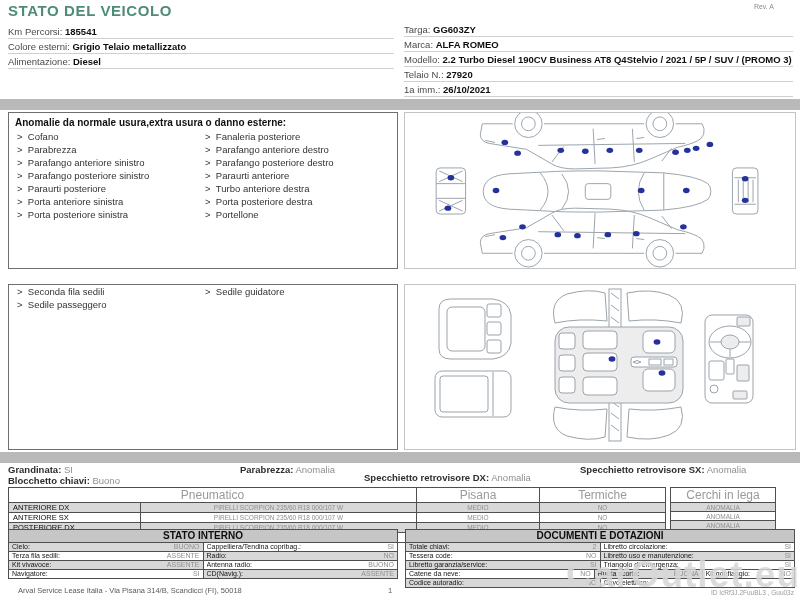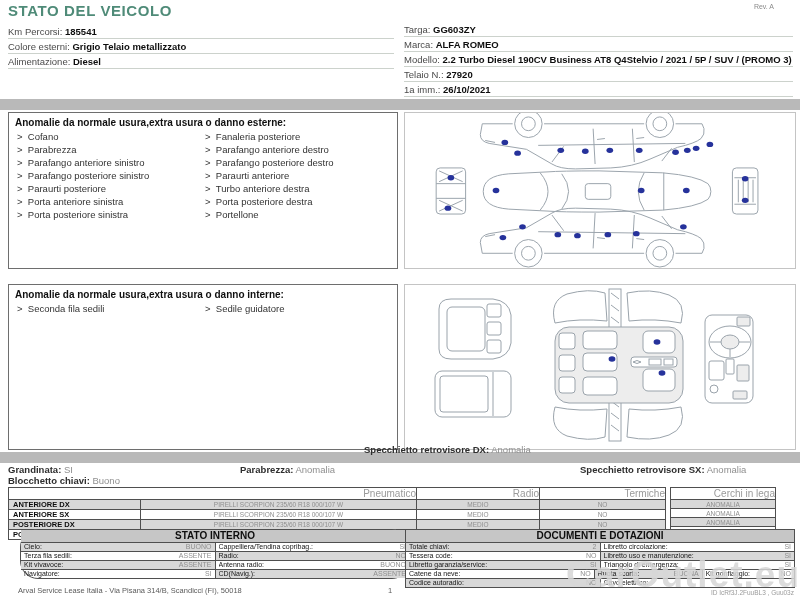--- a/index.html
+++ b/index.html
@@ -35,28 +35,28 @@
   .sketch-white{stroke:#9aa3ab;fill:#ffffff;stroke-width:1;}
   
   .cond{position:absolute;font-size:9.5px;line-height:11px;white-space:nowrap;}
   .cond-label{font-weight:bold;color:#2e2e2e;}
   .cond-value{color:#8f8f8f;}
   
   table{border-collapse:collapse;table-layout:fixed;}
   .tyre-table{position:absolute;left:8px;top:487px;width:657px;}
   .cerchi-table{position:absolute;left:670px;top:487px;width:106px;}
   .tyre-table th,.cerchi-table th{border:1px solid #4f4f4f;color:#9a9a9a;font-weight:normal;
-      font-size:10px;height:11px;padding:0;text-align:right;}
+      font-size:12px;height:11px;padding:0;}
   .tyre-table td,.cerchi-table td{border:1px solid #4f4f4f;height:8px;padding:0 4px;overflow:hidden;}
-  td.pos{font-weight:bold;font-size:7.5px;color:#0d0d0d;}
+  td.pos{font-weight:normal;font-size:7.5px;color:#0d0d0d;}
   td.dim{color:#8f8f8f;font-size:6.5px;text-align:center;}
   tr.g td{background:#d8d8d8;}
   
   .inner{position:absolute;top:529px;width:388px;border:1px solid #4f4f4f;background:#fff;}
-  .inner-stato{left:20px;border-radius:18px;} .inner-docs{left:405px;}
+  .inner-stato{left:8px;} .inner-docs{left:405px;}
   .inner-title{background:#c6c6c6;border-bottom:1px solid #4f4f4f;text-align:center;
       font-weight:bold;font-size:10px;color:#0d0d0d;height:12px;line-height:12px;}
   .inner-row{display:flex;height:8px;line-height:8px;border-bottom:1px solid #4f4f4f;font-size:7px;}
   .inner-row:last-child{border-bottom:none;}
   .cell{flex:1;display:flex;justify-content:space-between;padding:0 3px;border-right:1px solid #4f4f4f;min-width:0;}
   .cell:last-child{border-right:none;}
   .cell .lab{color:#141414;white-space:nowrap;overflow:hidden;}
   .cell .val{color:#8f8f8f;padding-left:4px;}
   .cell.g{background:#d8d8d8;}
   .cell.w26{flex:0 0 26%;} .cell.w24{flex:0 0 22%;}
@@ -172,24 +172,24 @@
         <ellipse cx="96" cy="127" rx="3.4" ry="2.7" fill="#26329B"></ellipse>
         <ellipse cx="152" cy="124" rx="3.4" ry="2.7" fill="#26329B"></ellipse>
         <ellipse cx="172" cy="125" rx="3.4" ry="2.7" fill="#26329B"></ellipse>
         <ellipse cx="203" cy="124" rx="3.4" ry="2.7" fill="#26329B"></ellipse>
         <ellipse cx="232" cy="123" rx="3.4" ry="2.7" fill="#26329B"></ellipse>
         <ellipse cx="280" cy="116" rx="3.4" ry="2.7" fill="#26329B"></ellipse>
       </svg>
   </div>
 
   <div class="anom-box anom-int">
-    <div class="box-title">Anomalie da normale usura,extra usura o danno interne:</div>
     <div class="anom-cols">
       <ul class="anom-list">
         <li class="anom-item">Seconda fila sedili</li>
+        <li class="anom-item">Sedile passeggero</li>
       </ul>
       <ul class="anom-list">
         <li class="anom-item">Sedile guidatore</li>
       </ul>
     </div>
   </div>
 
   <div class="diag-box diag-int">
     <svg viewBox="0 0 390 160">
 
@@ -244,35 +244,35 @@
     <ellipse cx="252" cy="55" rx="3.4" ry="2.7" fill="#26329B"></ellipse>
         <ellipse cx="207" cy="72" rx="3.4" ry="2.7" fill="#26329B"></ellipse>
         <ellipse cx="257" cy="86" rx="3.4" ry="2.7" fill="#26329B"></ellipse>
       </svg>
   </div>
 
   <div class="bar bar2"></div>
 
   <div class="cond" style="left:8px;top:464px;"><span class="cond-label">Grandinata:</span> <span class="cond-value">SI</span></div>
   <div class="cond" style="left:232px;top:464px;margin-left:8px;"><span class="cond-label">Parabrezza:</span> <span class="cond-value">Anomalia</span></div>
-  <div class="cond" style="left:364px;top:444px;text-align:right;"><span class="cond-label">Specchietto retrovisore DX:</span> <span class="cond-value">Anomalia</span></div>
+  <div class="cond" style="left:364px;top:472px;text-align:right;"><span class="cond-label">Specchietto retrovisore DX:</span> <span class="cond-value">Anomalia</span></div>
   <div class="cond" style="left:580px;top:464px;"><span class="cond-label">Specchietto retrovisore SX:</span> <span class="cond-value">Anomalia</span></div>
   <div class="cond" style="left:8px;top:475px;"><span class="cond-label">Blocchetto chiavi:</span> <span class="cond-value">Buono</span></div>
 
   <table class="tyre-table">
     <colgroup>
         <col style="width:132px">
         <col style="width:276px">
         <col style="width:123px">
         <col style="width:126px">
       </colgroup>
     <thead>
       <tr>
         <th colspan="2">Pneumatico</th>
-        <th>Radio</th>
+        <th>Pisana</th>
         <th>Termiche</th>
       </tr>
     </thead>
     <tbody>
       <tr class="g">
           <td class="pos">ANTERIORE DX</td>
           <td class="dim">PIRELLI SCORPION  235/60 R18 000/107 W</td>
           <td class="dim">MEDIO</td>
           <td class="dim">NO</td>
         </tr>

